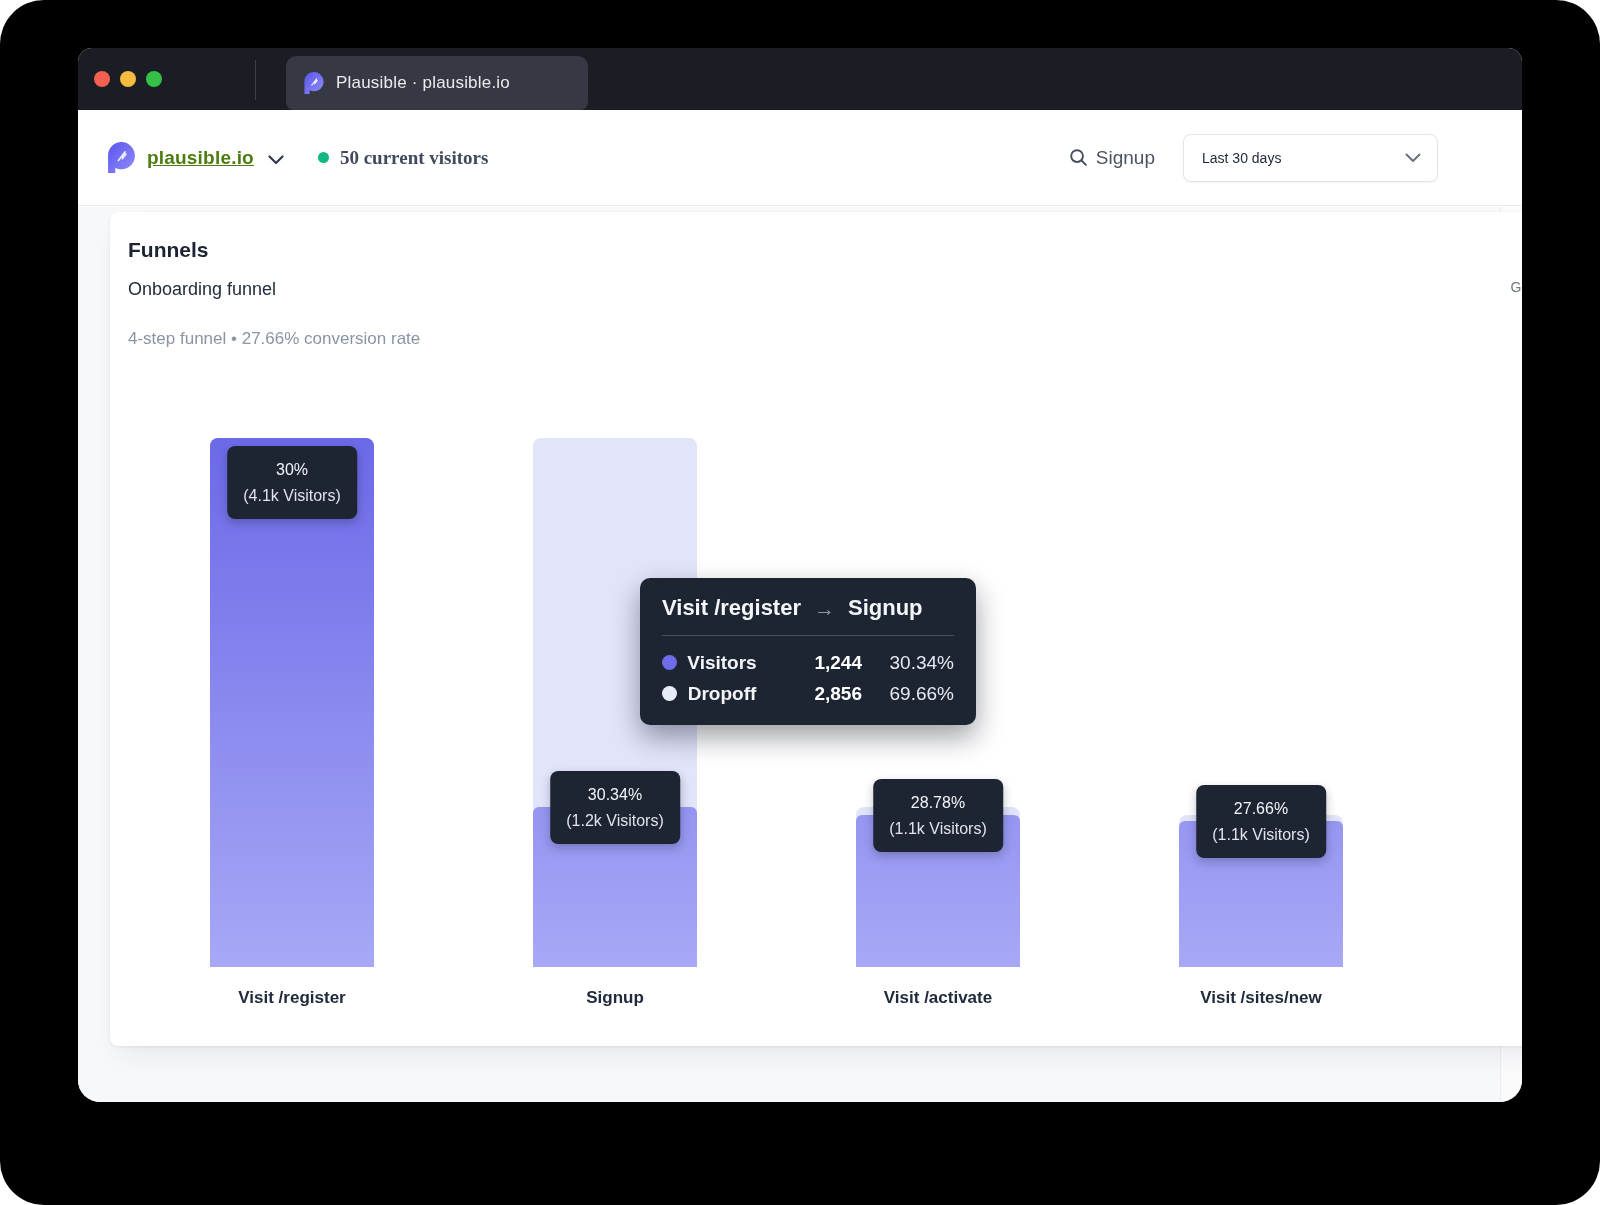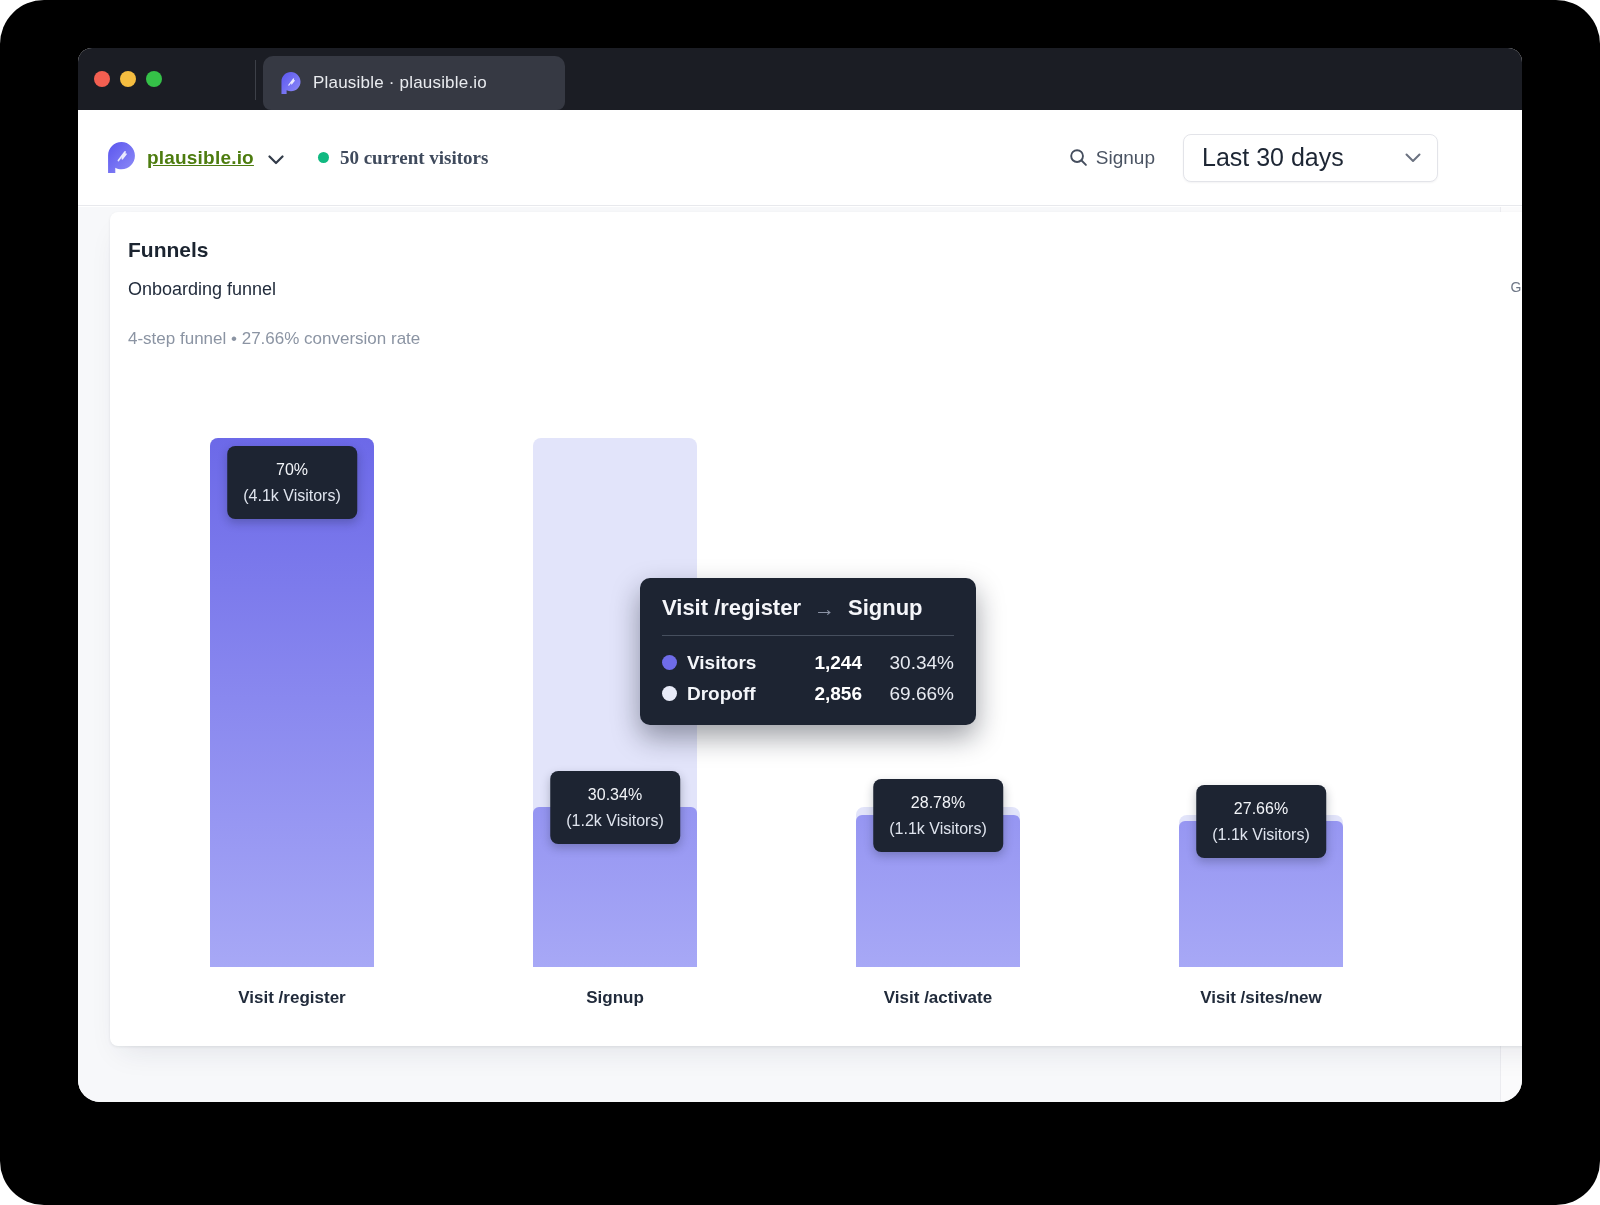--- a/index.html
+++ b/index.html
@@ -10,38 +10,38 @@
   .window { position:absolute; left:78px; top:48px; width:1444px; height:1054px;
             background:#ffffff; border-radius:14px 14px 22px 22px; overflow:hidden; }
 
   .titlebar { position:absolute; left:0; top:0; width:100%; height:62px; background:#1b1d24; }
   .traffic { position:absolute; left:16px; top:23px; display:flex; gap:10px; }
   .light { width:16px; height:16px; border-radius:50%; }
   .light.red { background:#f35f51; }
   .light.yellow { background:#f5bd40; }
   .light.green { background:#35c148; }
   .tab-sep { position:absolute; left:177px; top:12px; width:1px; height:40px; background:#3d4048; }
-  .tab { position:absolute; left:185px; top:8px; width:302px; height:54px; background:#363943;
+  .tab { position:absolute; left:208px; top:8px; width:302px; height:54px; background:#363943;
          border-radius:10px 10px 8px 8px; display:flex; align-items:center; padding-left:18px; gap:12px; }
   .tab-title { color:#e9ebef; font-size:17px; font-weight:500; letter-spacing:.2px; }
 
   
   .site-header { position:absolute; left:0; top:62px; width:100%; height:96px; background:#fff;
                  border-bottom:1px solid #e8e9ed; }
   .sh-left { position:absolute; left:30px; top:0; height:95px; display:flex; align-items:center; }
   .site-name { font-size:19px; font-weight:700; color:#4d7c0f; margin-left:12px; letter-spacing:.2px;text-decoration:underline; }
   .site-chevron { margin-left:14px; margin-top:4px; }
   .pulse-dot { width:11px; height:11px; border-radius:50%; background:#10b981; margin-left:34px; }
   .visitors { font-size:19px; font-weight:600; color:#3f4a5c; margin-left:11px;font-family:Liberation Serif, serif; }
   .sh-right { position:absolute; right:84px; top:0; height:95px; display:flex; align-items:center; gap:28px; }
   .filter-btn { display:flex; align-items:center; gap:8px; color:#4a5362; font-size:19px; cursor:pointer; }
   .date-btn { width:255px; height:48px; background:#fff; border:1px solid #e3e4e9; border-radius:8px;
               box-shadow:0 1px 2px rgba(16,24,40,.05); display:flex; align-items:center;
               padding:0 16px 0 18px; cursor:pointer; }
-  .date-label { font-size:25px; font-weight:500; color:#1d2634; flex:1; }
+  .date-label { font-size:14px; font-weight:500; color:#1d2634; flex:1; }
 
   
   .page-bg { position:absolute; left:0; top:159px; width:1422px; height:895px; background:#f7f8fa; }
   .scroll-track { position:absolute; left:1422px; top:159px; width:22px; height:895px; background:#fbfbfc; border-left:1px solid #ececf0; }
   .scroll-thumb { position:absolute; right:4px; top:584px; width:11px; height:213px; background:#b2b3b8; border-radius:6px; }
 
   .card { position:absolute; left:32px; top:164px; width:1543px; height:834px; background:#fff; border-radius:8px;
           box-shadow:0 1px 3px rgba(16,24,40,.08), 0 14px 28px -10px rgba(30,35,70,.10); }
   .card-title { position:absolute; left:18px; top:26px; font-size:21px; font-weight:700; color:#1b2430; }
   .switcher { position:absolute; right:14px; top:27px; display:flex; align-items:center; gap:11px; }
@@ -69,21 +69,21 @@
 
   
   .tooltip { position:absolute; left:562px; top:530px; width:336px; background:#1d2432; border-radius:10px;
              padding:17px 22px 16px; box-shadow:0 12px 28px rgba(10,15,30,.4); z-index:5; }
   .tt-title { display:flex; align-items:center; gap:13px; font-size:22px; font-weight:700; color:#f5f6fa;
               padding-bottom:14px; border-bottom:1px solid rgba(150,160,178,.35); }
   .tt-arrow { color:#8b93a5; font-size:21px; font-weight:400; margin-top:1px; }
   .tt-rows { margin-top:11px; }
   .tt-row { display:flex; align-items:center; height:31px; }
   .tt-dot { width:15px; height:15px; border-radius:50%; margin-right:10px; flex:none; }
-  .tt-label { font-size:19px; font-weight:700; color:#f3f5f9; flex:1; }
+  .tt-label { font-size:19px; font-weight:700; color:#f3f5f9; flex:1;text-align:center; }
   .tt-value { width:105px; text-align:right; font-size:19px; font-weight:700; color:#ffffff; }
   .tt-pct { width:92px; text-align:right; font-size:19px; color:#e7eaf1; }
 
   svg { display:block; }
 </style>
 </head>
 <body>
 
 <div class="backdrop">
   <div class="window">
@@ -171,21 +171,21 @@
             </svg>
         </span>
       </div>
       <div class="funnel-name">Onboarding funnel</div>
       <div class="funnel-meta">4-step funnel • 27.66% conversion rate</div>
       <div class="chart">
           <div class="bar-col c1">
             <div class="bar-ghost" style="height: 529px;"></div>
             <div class="bar-fill" style="height: 529px;"></div>
             <div class="bar-badge" style="top: 8px;">
-              <div class="badge-pct">70%</div>
+              <div class="badge-pct">30%</div>
               <div class="badge-visitors">(4.1k Visitors)</div>
             </div>
           </div>
           <div class="bar-label c1">Visit /register</div>
           <div class="bar-col c2">
             <div class="bar-ghost" style="height: 529px;"></div>
             <div class="bar-fill" style="height: 160px;"></div>
             <div class="bar-badge" style="bottom: 123px;">
               <div class="badge-pct">30.34%</div>
               <div class="badge-visitors">(1.2k Visitors)</div>

